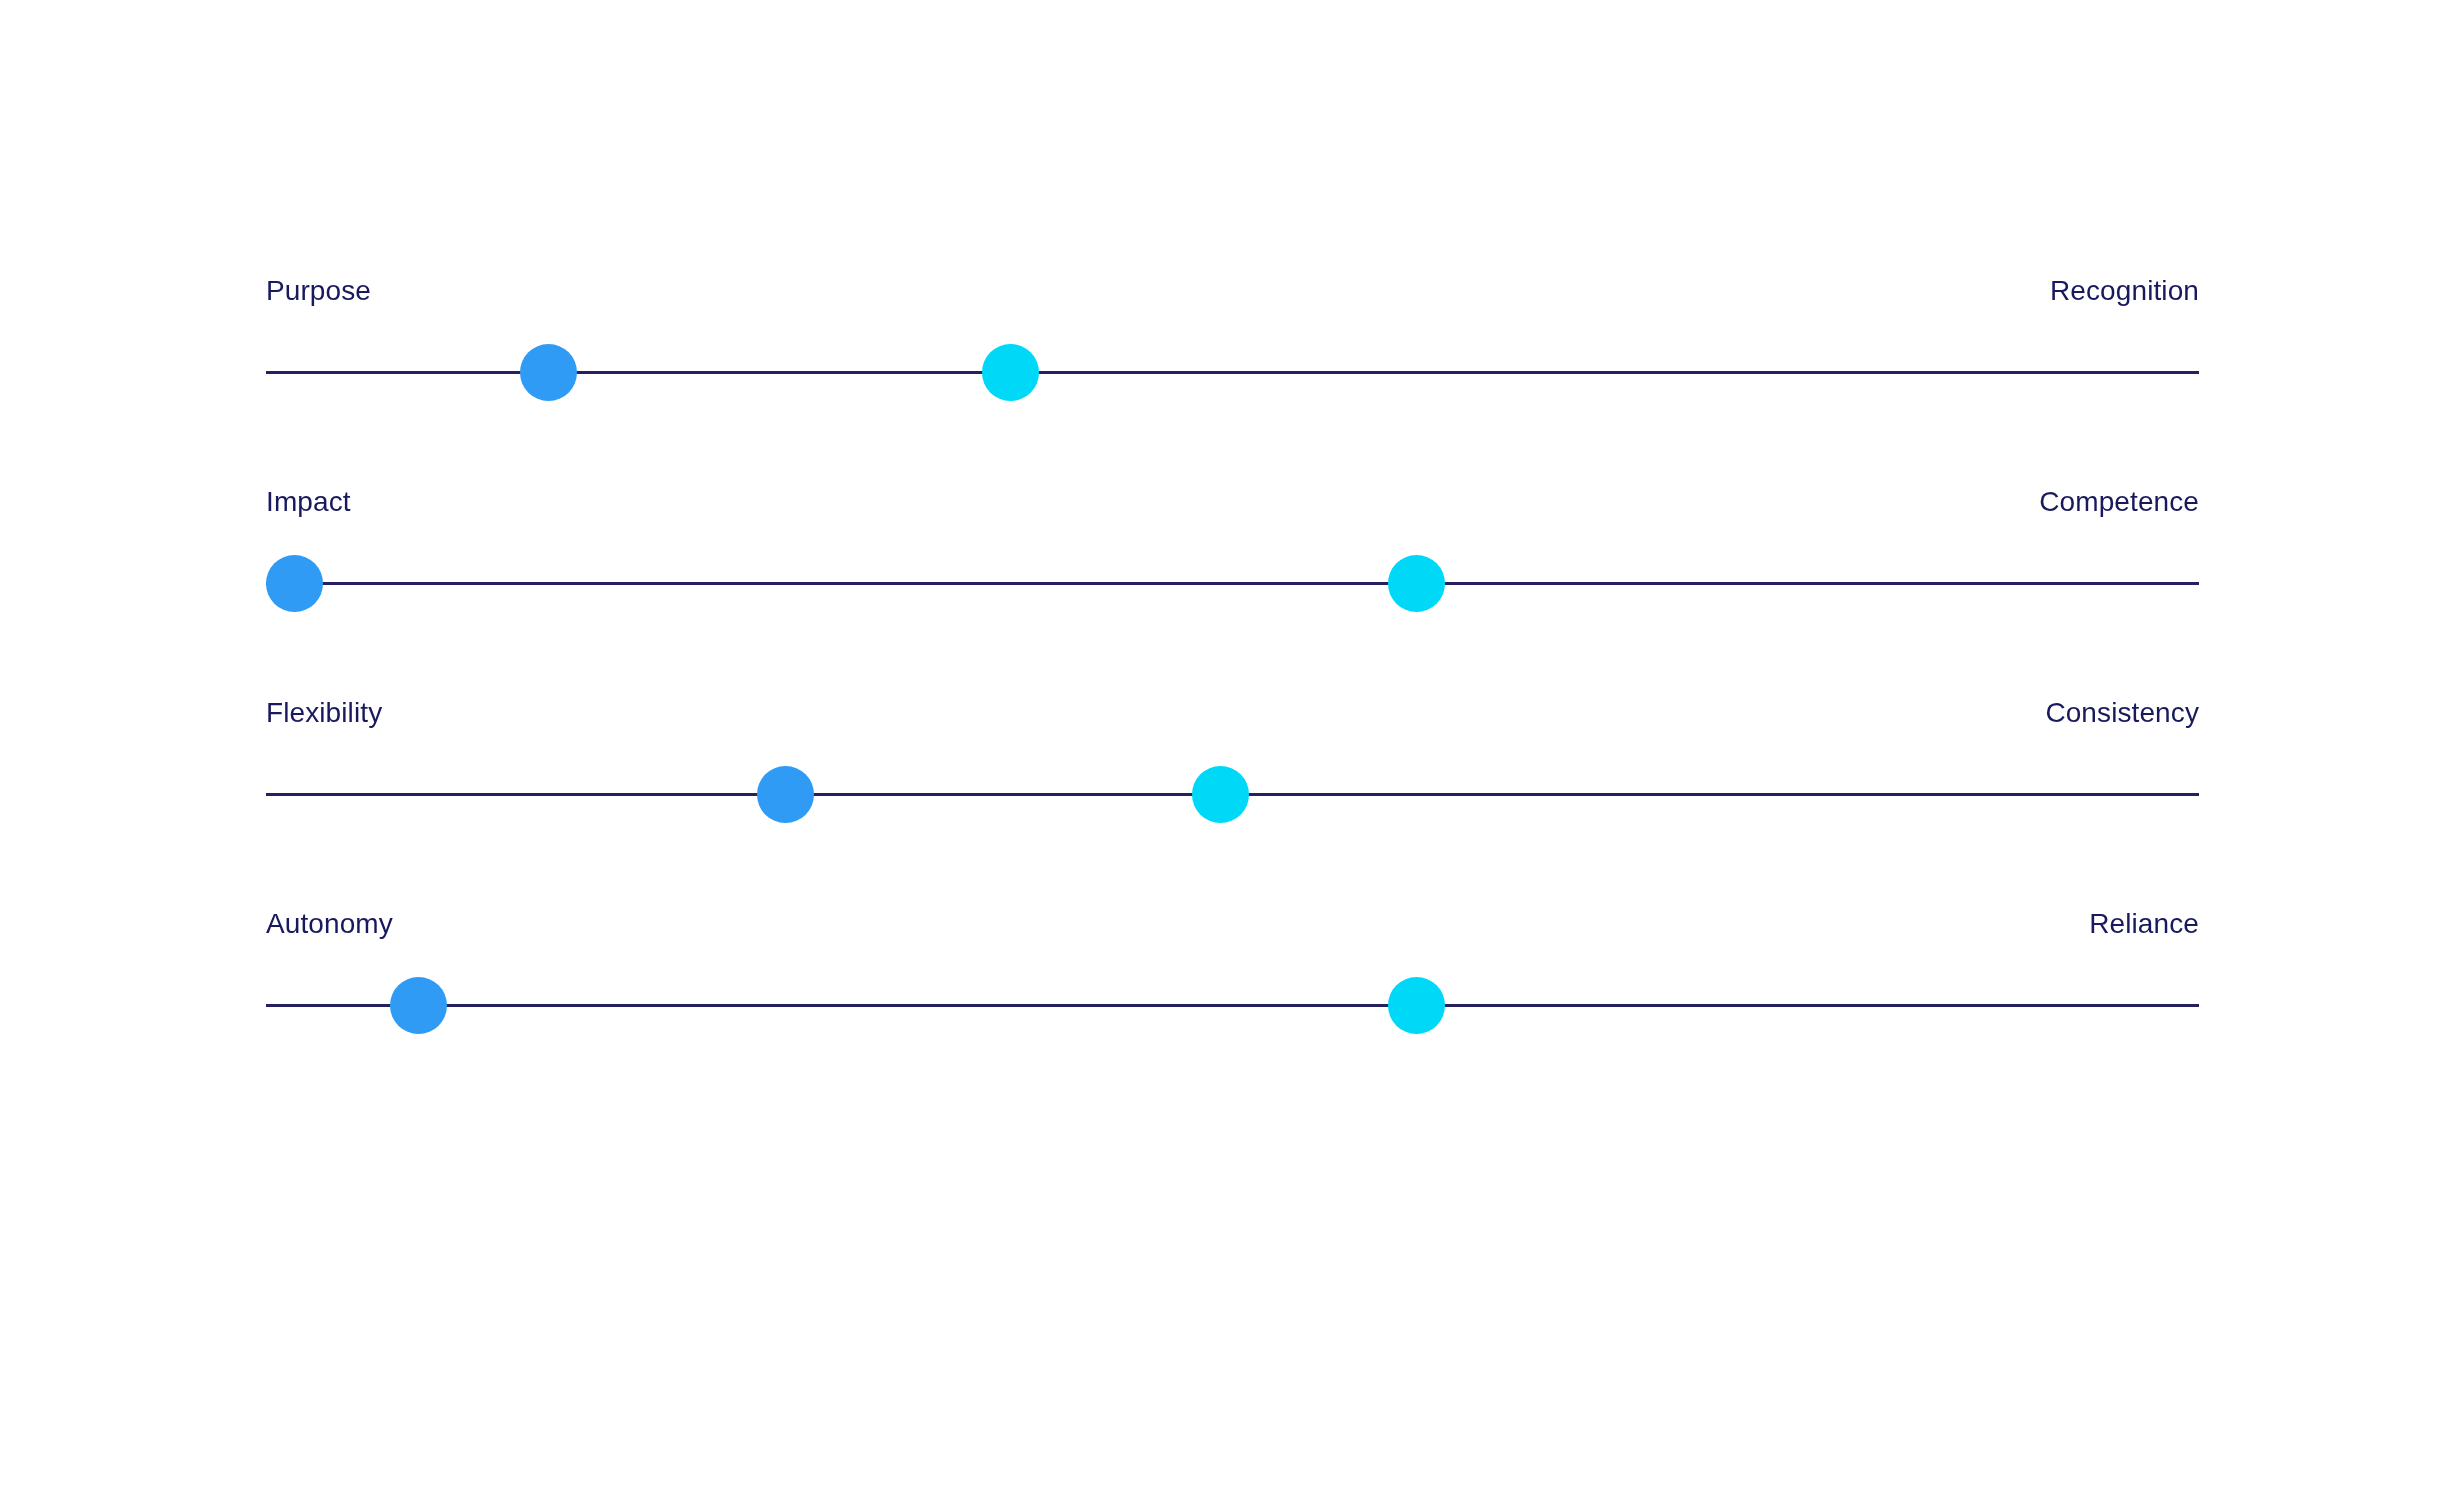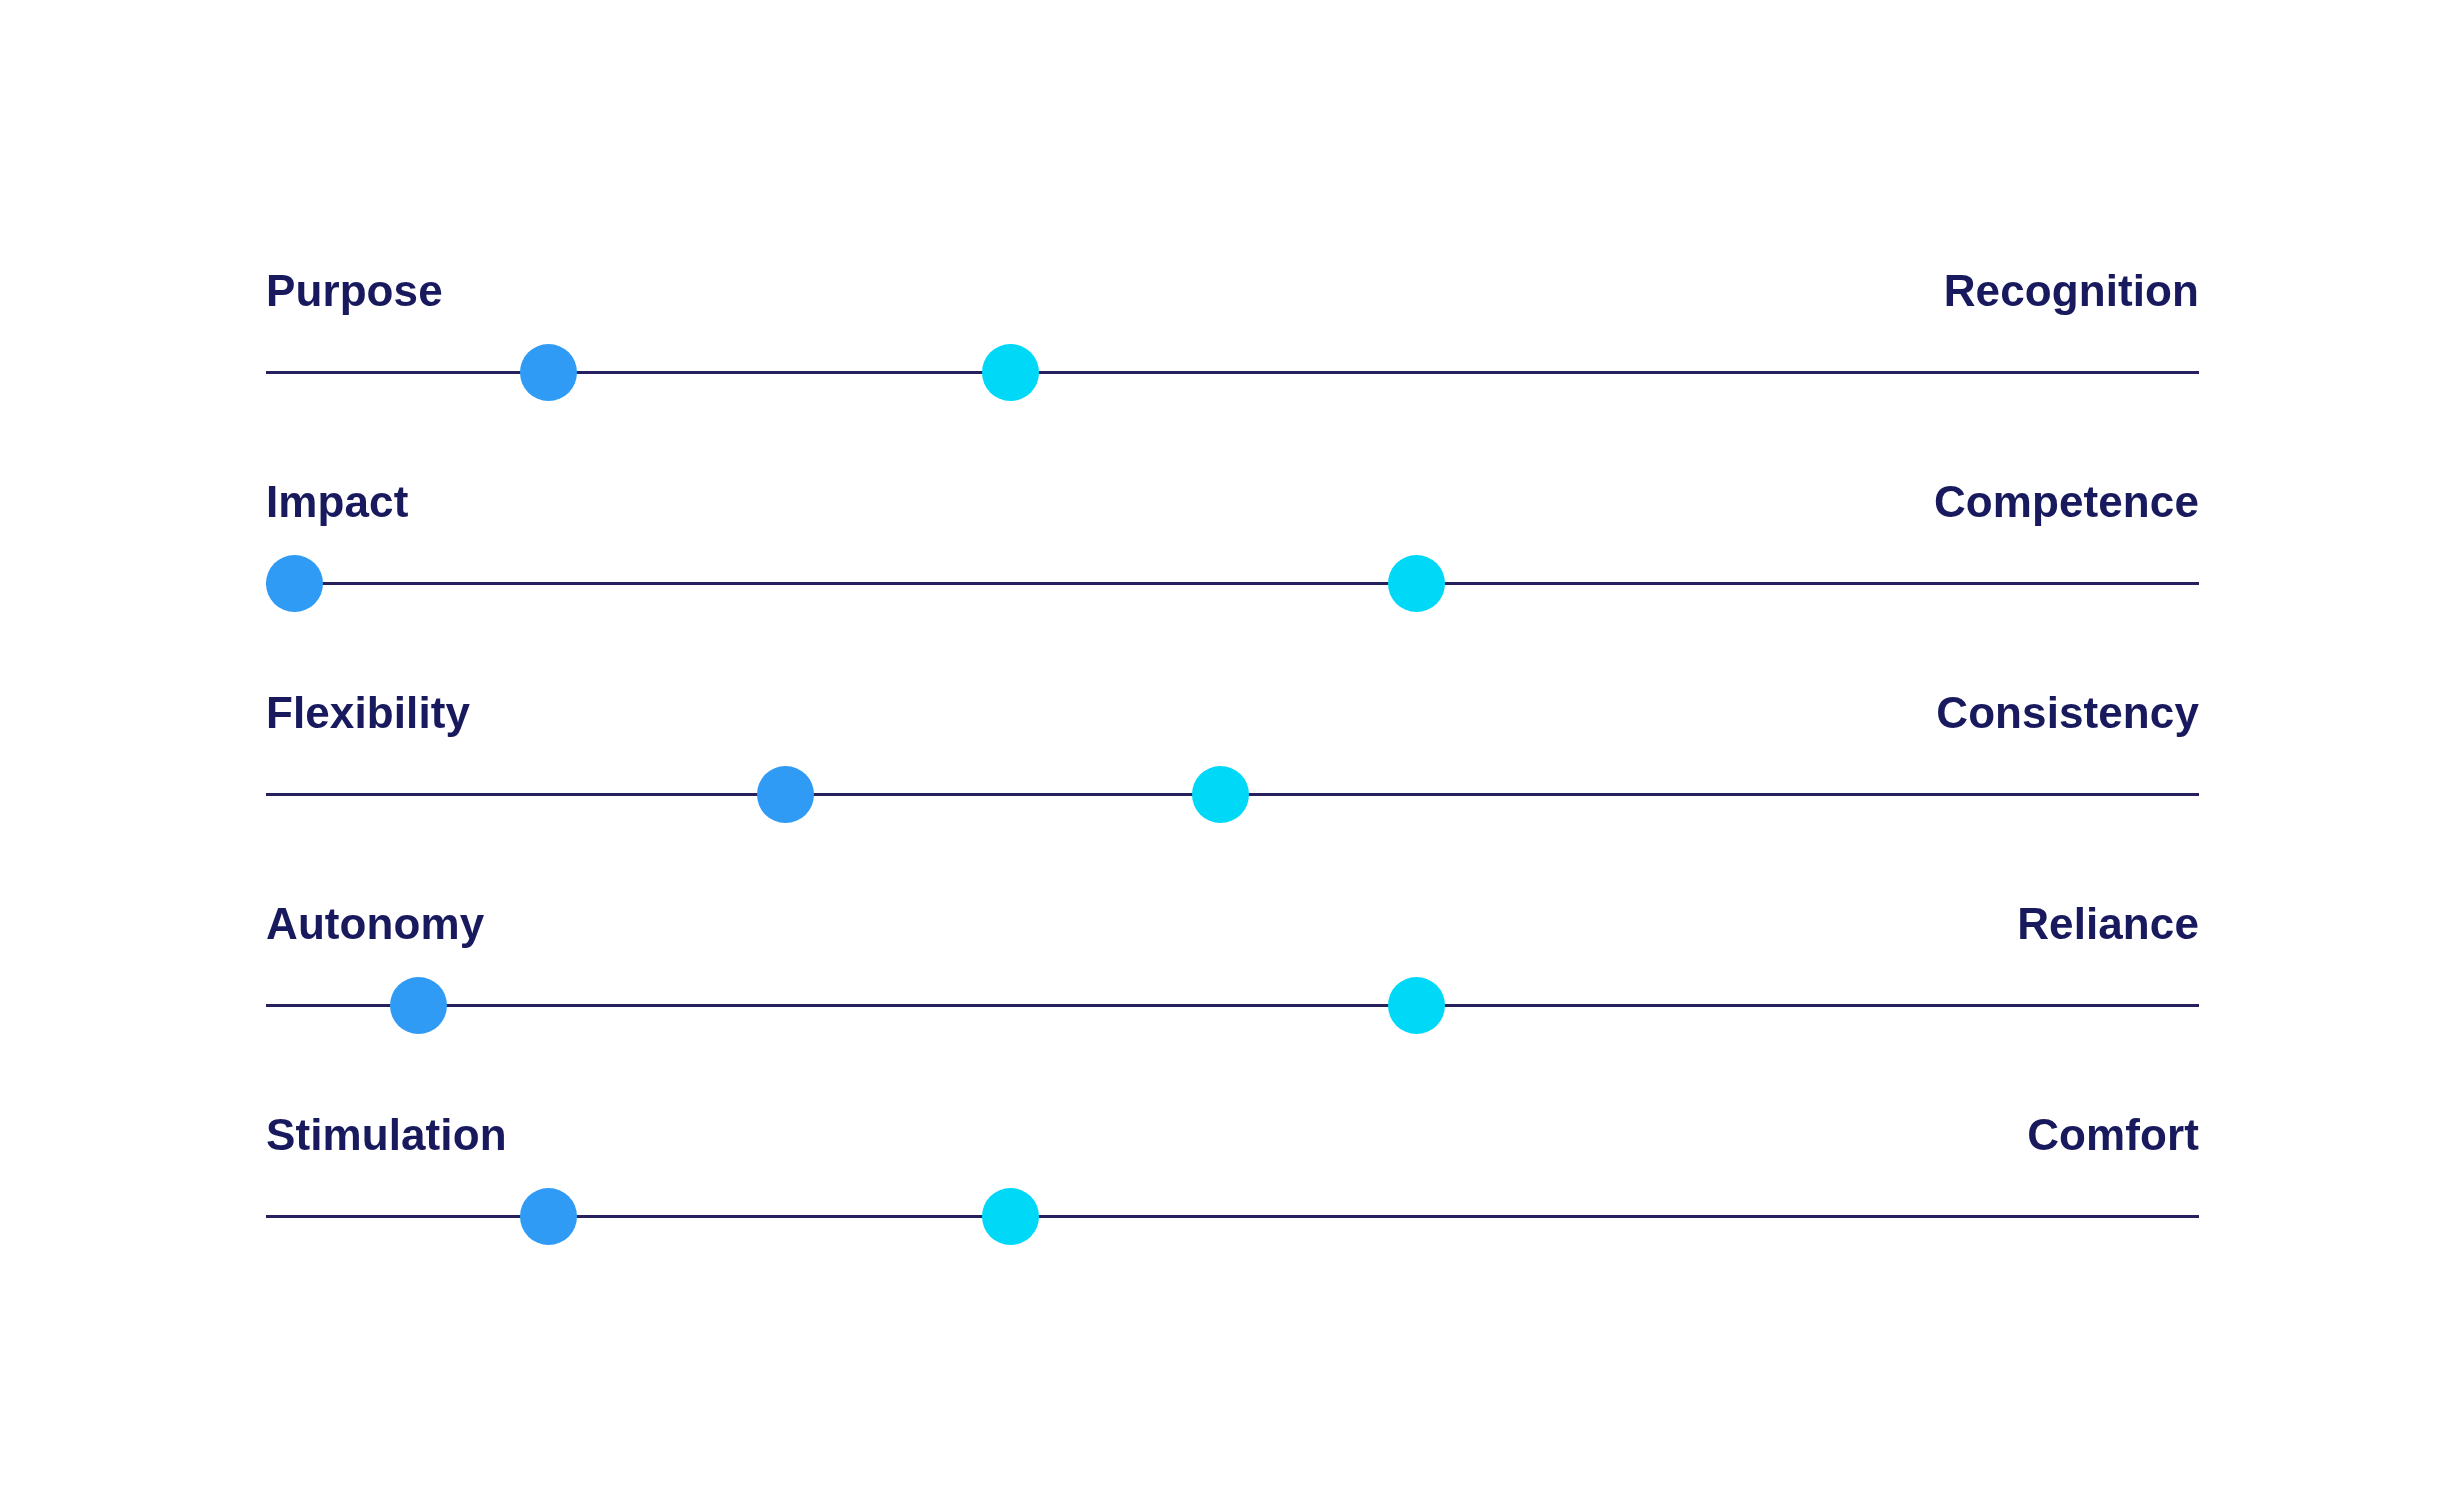--- a/index.html
+++ b/index.html
@@ -38,23 +38,23 @@
   .row-labels {
     position: relative;
     display: flex;
     justify-content: space-between;
     align-items: baseline;
     width: 100%;
     height: 58px;
   }
 
   .label {
-    font-size: 44px;
+    font-size: 28px;
     line-height: 58px;
-    font-weight: 700;
+    font-weight: 400;
     color: #191a5e;
     letter-spacing: 0.1px;
     white-space: nowrap;
   }
 
   .label-left  { text-align: left; }
   .label-right { }
 
   .track-wrap {
     position: relative;
@@ -127,26 +127,15 @@
         <div class="row-labels">
           <span class="label label-left">Autonomy</span>
           <span class="label label-right">Reliance</span>
         </div>
         <div class="track-wrap">
           <div class="track-line"></div>
           <div class="dot dot-self" style="left: 7.9%;"></div>
           <div class="dot dot-other" style="left: 59.5%;"></div>
         </div>
       </div>
-      <div class="slider-row">
-        <div class="row-labels">
-          <span class="label label-left">Stimulation</span>
-          <span class="label label-right">Comfort</span>
-        </div>
-        <div class="track-wrap">
-          <div class="track-line"></div>
-          <div class="dot dot-self" style="left: 14.6%;"></div>
-          <div class="dot dot-other" style="left: 38.5%;"></div>
-        </div>
-      </div>
     </div>
 </div>
 
 
 </body></html>

